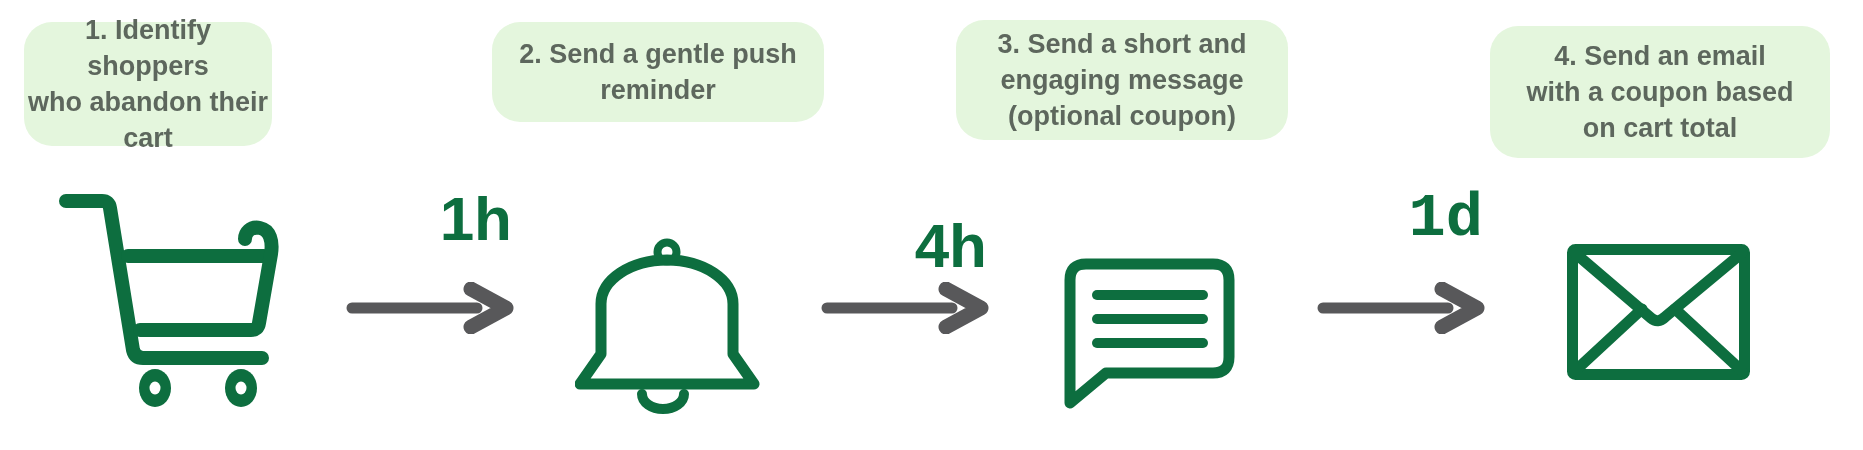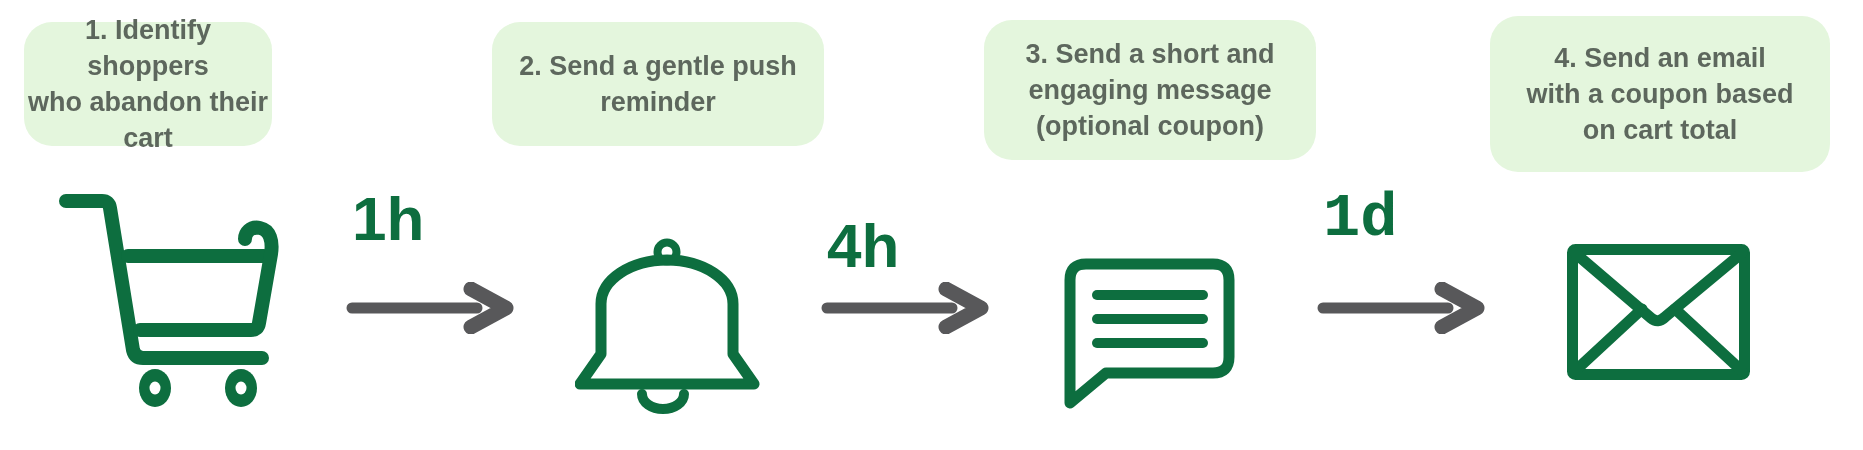--- a/index.html
+++ b/index.html
@@ -27,23 +27,23 @@
     display: flex;
     align-items: center;
     justify-content: center;
     text-align: center;
     font-weight: 700;
     font-size: 27px;
     line-height: 36px;
     white-space: pre-line;
   }
   .b1 { left: 24px;   top: 22px; width: 248px; height: 124px; }
-  .b2 { left: 492px;  top: 22px; width: 332px; height: 124px; }
-  .b3 { left: 984px;  top: 20px; width: 332px; height: 140px; }
-  .b4 { left: 1490px; top: 16px; width: 340px; height: 156px; }
+  .b2 { left: 492px;  top: 22px; width: 332px; height: 100px; }
+  .b3 { left: 956px;  top: 20px; width: 332px; height: 120px; }
+  .b4 { left: 1490px; top: 26px; width: 340px; height: 132px; }
 
   .icon { position: absolute; display: block; }
   .icon-cart     { left: 50px;   top: 164px; width: 232px; height: 260px; }
   .icon-bell     { left: 575px;  top: 232px; width: 185px; height: 185px; }
   .icon-bubble   { left: 1058px; top: 252px; width: 185px; height: 165px; }
   .icon-envelope { left: 1562px; top: 238px; width: 195px; height: 150px; }
 
   .g-stroke {
     stroke: var(--icon-green);
     fill: none;
@@ -61,21 +61,21 @@
     stroke: var(--arrow-gray);
     fill: none;
     stroke-linecap: round;
     stroke-linejoin: round;
   }
 
   .delay {
     position: absolute;
     width: 160px;
     top: 188px;
-    text-align: left;
+    text-align: right;
     font-weight: 700;
     font-size: 62px;
     line-height: 1;
     color: var(--icon-green);
   }
   .d1 { left: 352px; }
   .d2 { left: 827px; margin-top: 27px; }
   .d3 { left: 1323px; font-family: Liberation Mono, monospace; }
 </style>
 </head>

